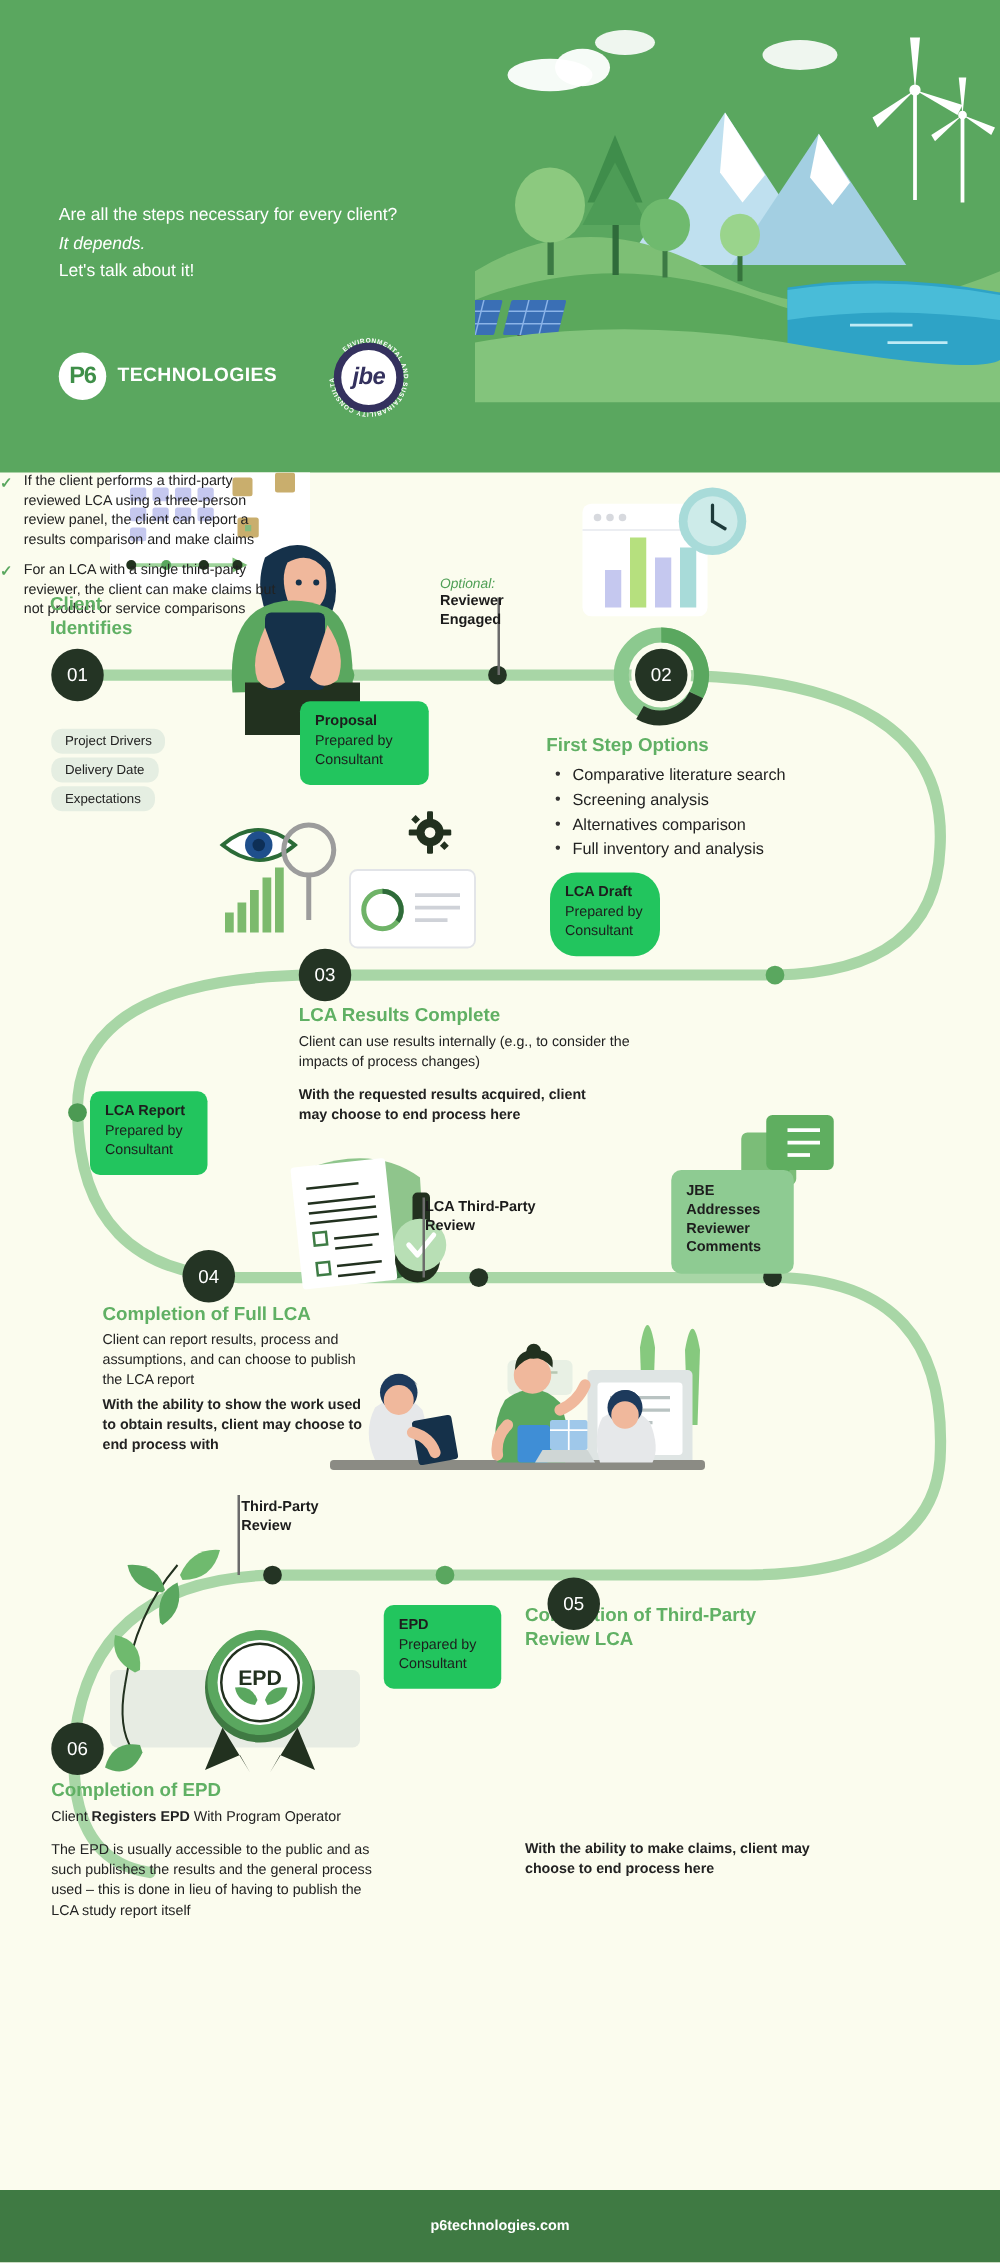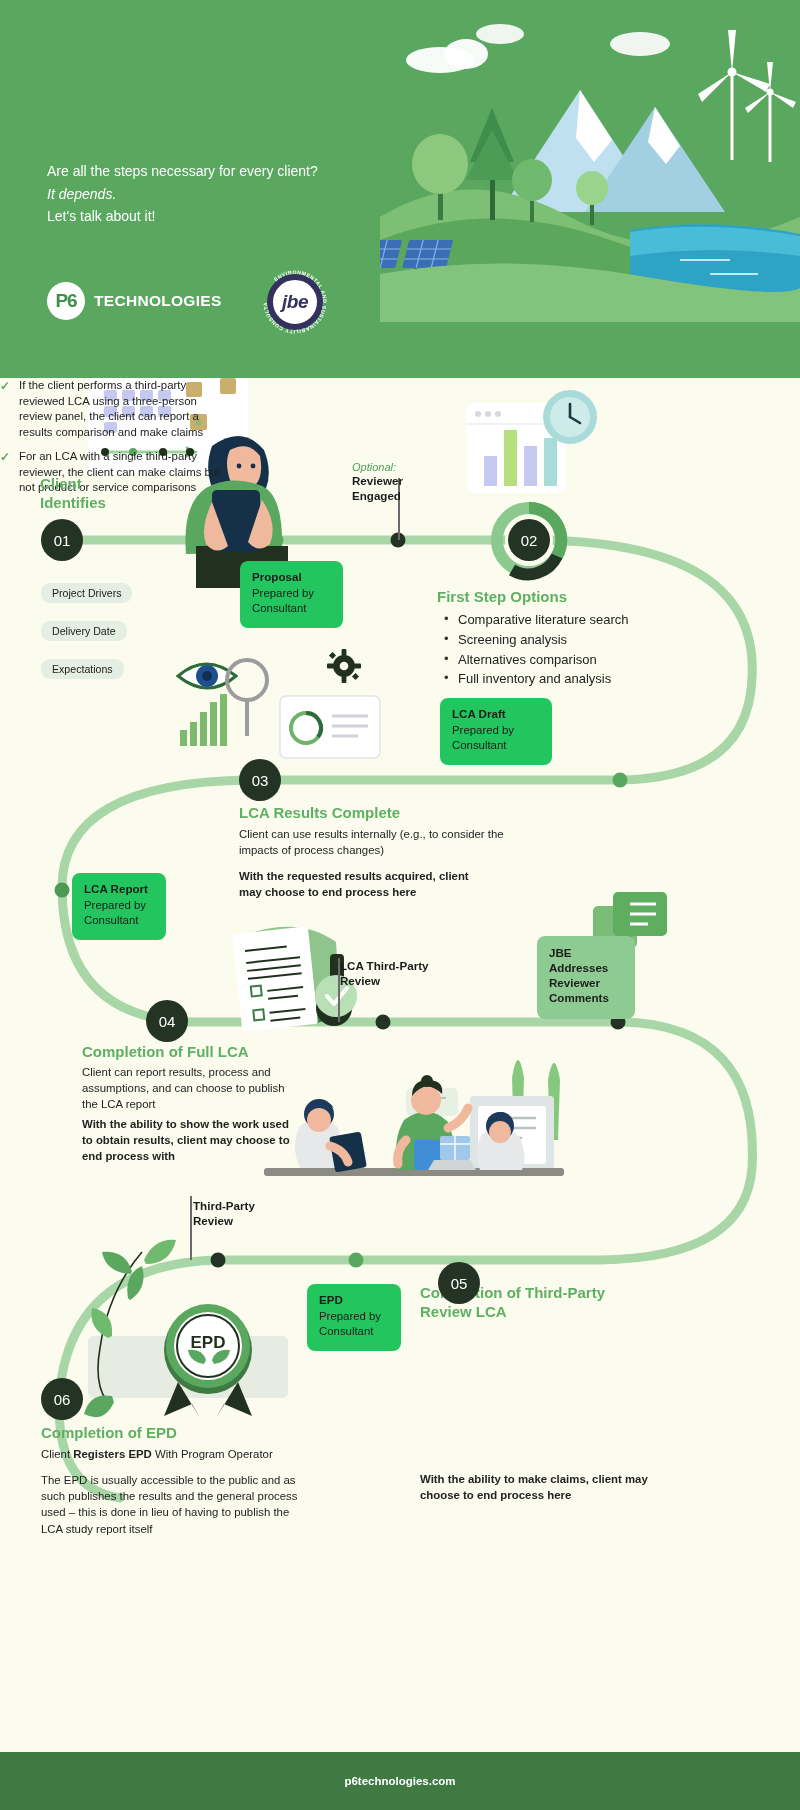--- a/index.html
+++ b/index.html
@@ -48,21 +48,21 @@
     position:absolute; width:42px; height:42px; border-radius:50%;
     background:#243424; color:#fff; font-size:15px;
     display:flex; align-items:center; justify-content:center; z-index:8;
   }
   .step-title { position:absolute; color:#60b064; font-weight:bold; font-size:15px; line-height:1.28; z-index:7; }
   .body-txt { position:absolute; color:#222; font-size:11.4px; line-height:1.42; z-index:7; }
   .body-txt.b { font-weight:bold; }
 
   .pill {
     display:inline-block; background:#e5eee2; color:#222;
-    font-size:10.6px; padding:4px 11px; border-radius:9px; margin-bottom:18px;
+    font-size:10.6px; padding:4px 11px; border-radius:9px; margin-bottom:3px;
   }
   .pills { position:absolute; z-index:7; }
 
   .callout {
     position:absolute; background:#22c55e; border-radius:8px;
     padding:9px 12px 11px 12px; z-index:7; color:#1d1d1d;
   }
   .callout .ttl { font-weight:bold; font-size:11.6px; margin-bottom:3px; }
   .callout .sub { font-size:11.4px; line-height:1.34; }
   .callout.dark { background:#8ecb92; }
@@ -444,21 +444,21 @@
 
     <div class="num-badge" style="left:508px; top:141px;">02</div>
     <div class="step-title" style="left:437px; top:209px;">First Step Options</div>
     <ul class="bullets" style="left:441px; top:232px; width:260px;">
       <li>Comparative literature search</li>
       <li>Screening analysis</li>
       <li>Alternatives comparison</li>
       <li>Full inventory and analysis</li>
     </ul>
 
-    <div class="callout" style="left:440px; top:320px; width:112px;">
+    <div class="callout" style="left:440px; top:320px; width:88px;border-radius:21px;">
       <div class="ttl">LCA Draft</div>
       <div class="sub">Prepared by Consultant</div>
     </div>
 
     <div class="num-badge" style="left:239px; top:381px;">03</div>
     <div class="step-title" style="left:239px; top:425px;">LCA Results Complete</div>
     <div class="body-txt" style="left:239px; top:448px; width:266px;">Client can use results internally (e.g., to consider the impacts of process changes)</div>
     <div class="body-txt b" style="left:239px; top:490px; width:250px;">With the requested results acquired, client may choose to end process here</div>
 
     <div class="callout" style="left:72px; top:495px; width:94px;">

